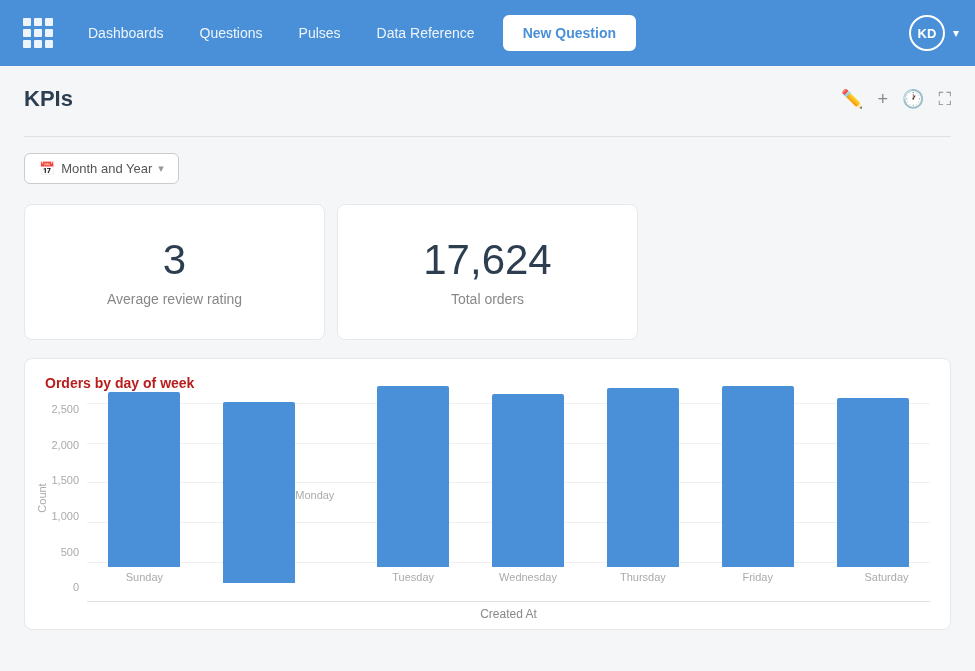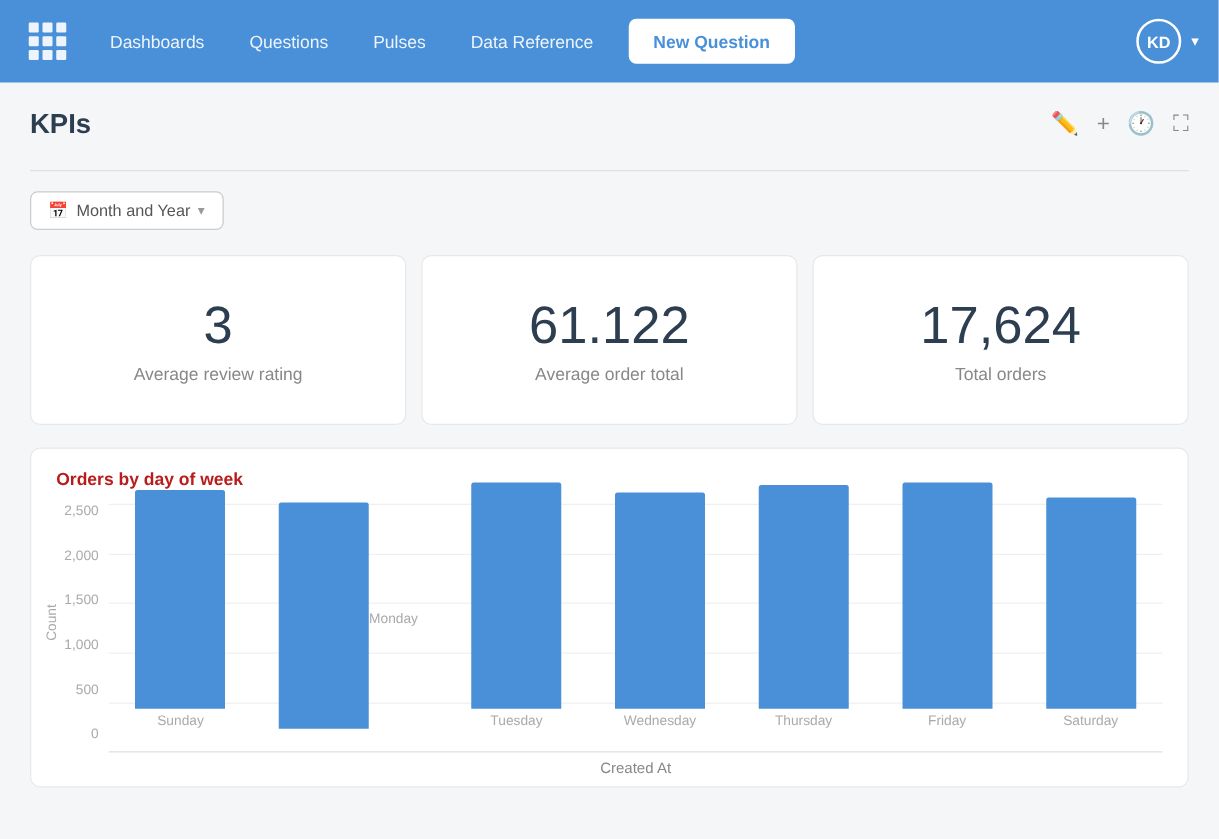--- a/index.html
+++ b/index.html
@@ -255,24 +255,20 @@
       <span class="filter-icon">📅</span>
       <span>Month and Year</span>
       <span class="filter-chevron">▾</span>
     </button>
   </div>
 
   <div class="kpi-row">
     <div class="kpi-card">
       <div class="kpi-value">3</div>
       <div class="kpi-label">Average review rating</div>
-    </div>
-    <div class="kpi-card">
-      <div class="kpi-value">61.122</div>
-      <div class="kpi-label">Average order total</div>
     </div>
     <div class="kpi-card">
       <div class="kpi-value">17,624</div>
       <div class="kpi-label">Total orders</div>
     </div>
   </div>
 
   <div class="chart-card">
     <div class="chart-title">Orders by day of week</div>
     <div style="display:flex; gap:0; position:relative;">
@@ -316,21 +312,21 @@
               <div style="font-size: 11px; color: rgb(170, 170, 170); text-align: right; white-space: nowrap; margin-top: 4px;">Wednesday</div>
             </div>
             <div class="bar-group" style="display: flex; flex-direction: column; align-items: center; gap: 0px;">
               <div style="width: 72px; height: 179px; background: rgb(74, 144, 217); border-radius: 2px 2px 0px 0px;"></div>
               <div style="font-size: 11px; color: rgb(170, 170, 170); text-align: center; white-space: nowrap; margin-top: 4px;">Thursday</div>
             </div>
             <div class="bar-group" style="display: flex; flex-direction: column; align-items: center; gap: 0px;">
               <div style="width: 72px; height: 181px; background: rgb(74, 144, 217); border-radius: 2px 2px 0px 0px;"></div>
               <div style="font-size: 11px; color: rgb(170, 170, 170); text-align: center; white-space: nowrap; margin-top: 4px;">Friday</div>
             </div>
-            <div class="bar-group" style="display: flex; flex-direction: column; align-items: center; gap: 0px;">
+            <div class="bar-group" style="display: flex; flex-direction: column; align-items: flex-end; gap: 0px;">
               <div style="width: 72px; height: 169px; background: rgb(74, 144, 217); border-radius: 2px 2px 0px 0px;"></div>
               <div style="font-size: 11px; color: rgb(170, 170, 170); text-align: center; white-space: nowrap; margin-top: 4px;">Saturday</div>
             </div>
           </div>
 
         <div style="text-align:center; font-size:12px; color:#888; margin-top:4px;">Created At</div>
       </div>
     </div>
   </div>
 </div>

